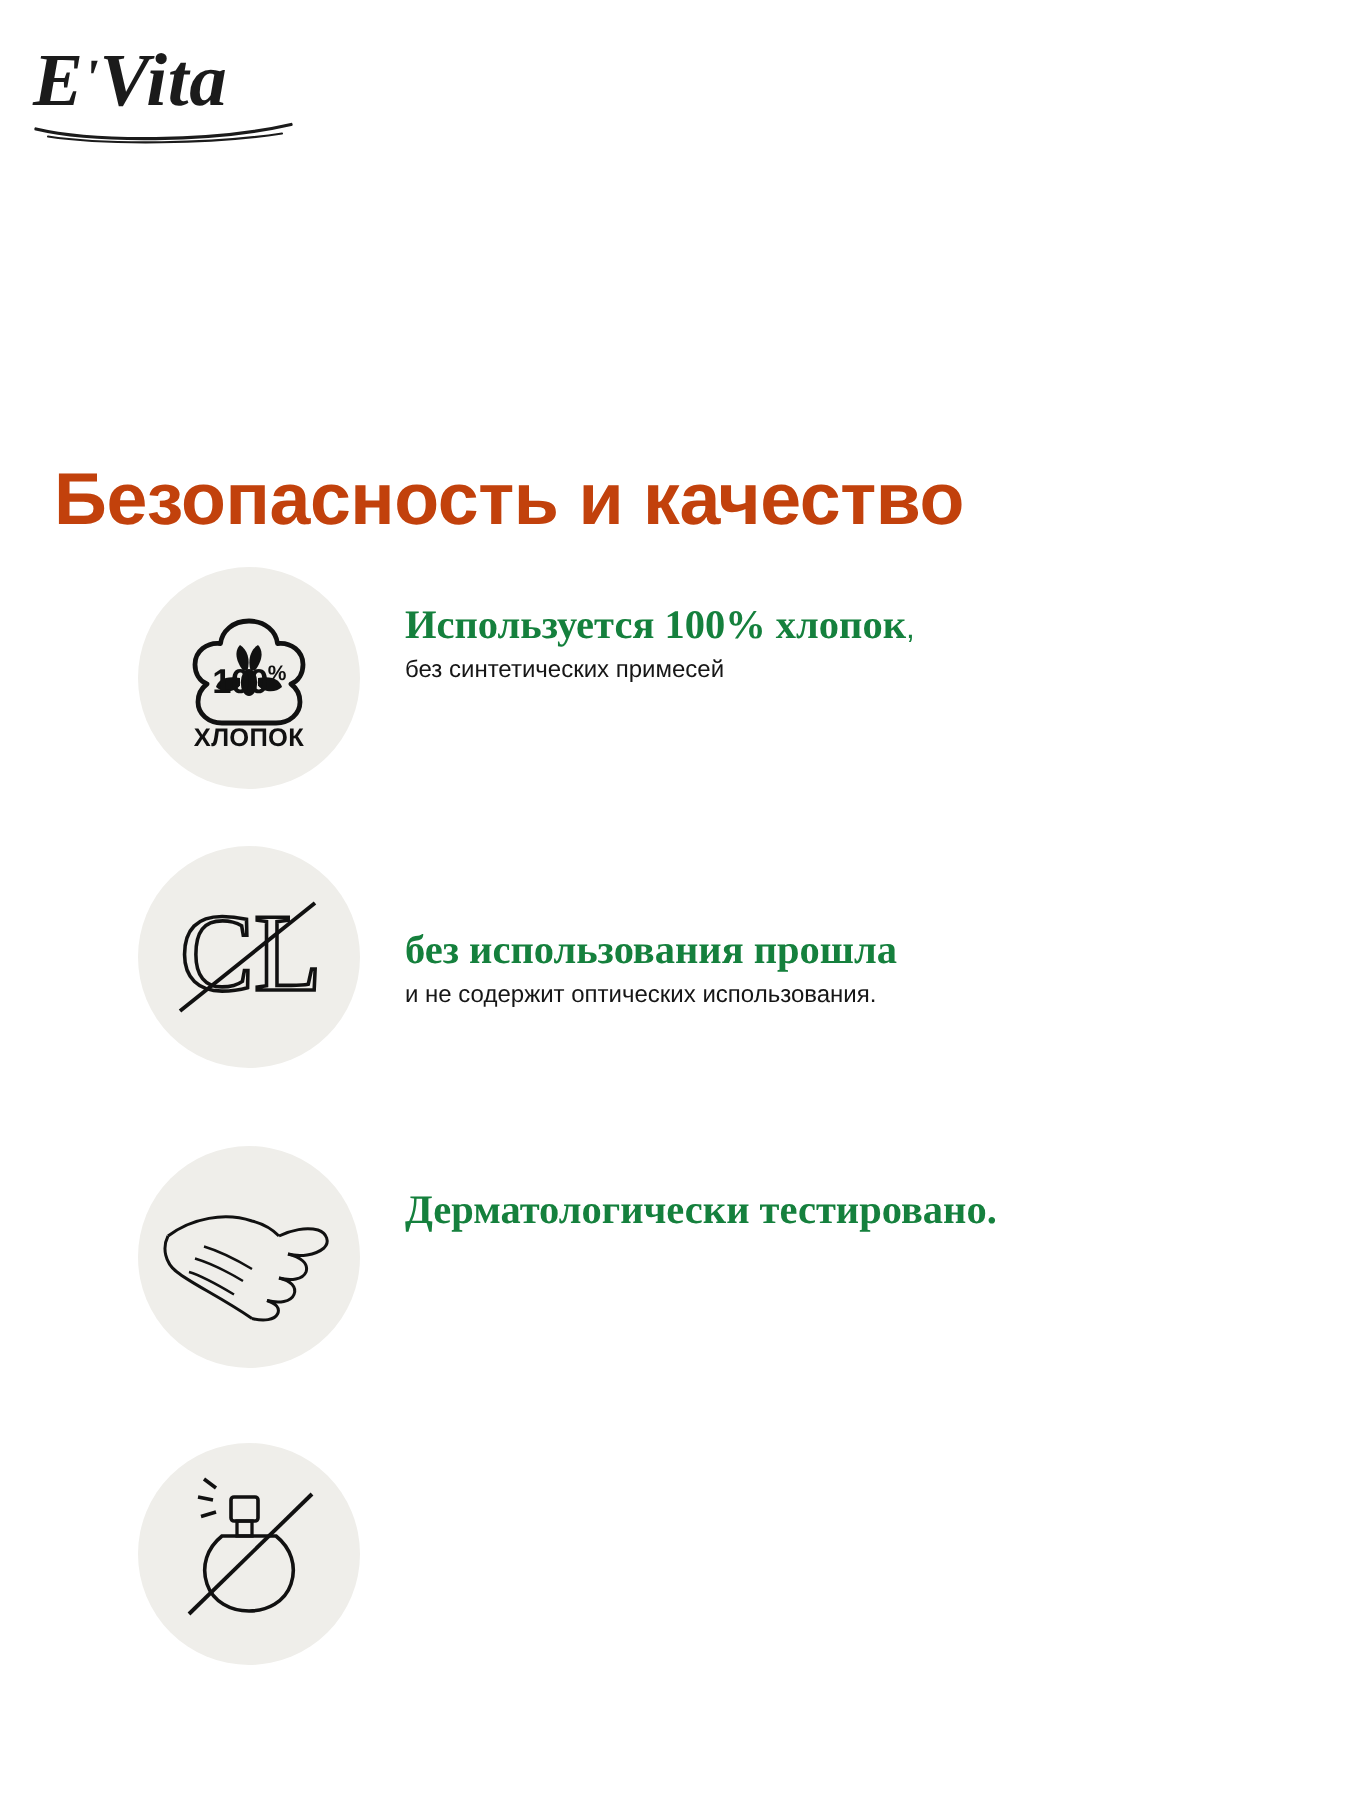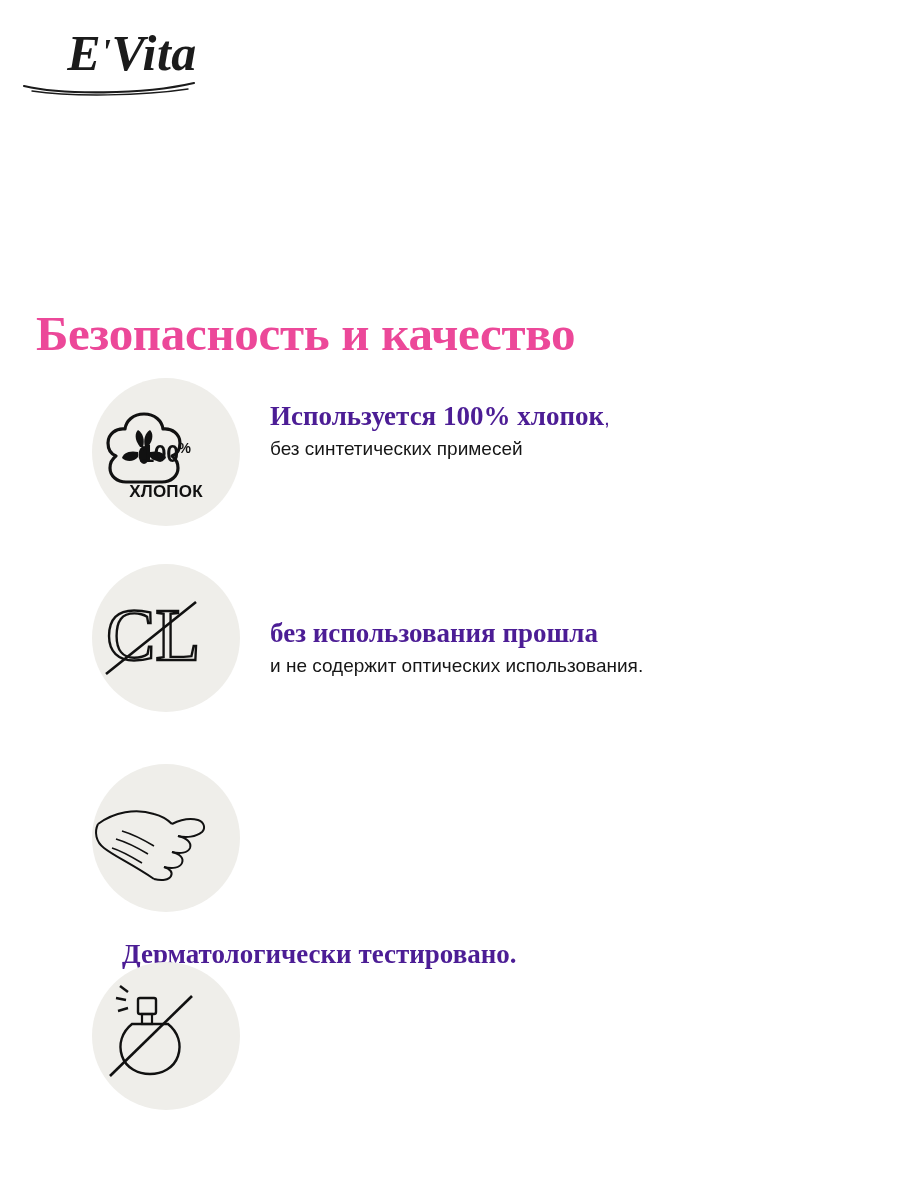--- a/index.html
+++ b/index.html
@@ -25,97 +25,96 @@
   }
   .logo-text {
     font-family: "Liberation Serif", serif;
     font-style: italic;
     font-weight: 700;
     font-size: 50px;
     letter-spacing: 0.5px;
     color: #1b1b1b;
     line-height: 1;
     white-space: nowrap;
-    text-align: center;
   }
   .logo-text .apos {
     font-size: 36px;
     vertical-align: 6px;
   }
   .logo-underline {
     margin-top: 2px;
     width: 176px;
     height: 16px;
   }
 
   
   .page-title {
     position: absolute;
     top: 272px;
     left: 36px;
     width: 840px;
-    font-family: Liberation Serif, serif;
+    font-family: Liberation Sans, sans-serif;
     font-weight: 700;
     font-size: 49px;
     letter-spacing: -0.3px;
-    color: #ec4899;
+    color: #c2410c;
     white-space: nowrap;
   }
 
   
   .features {
     position: absolute;
     top: 378px;
     left: 92px;
     width: 790px;
   }
   .feature-row {
     display: flex;
     align-items: flex-start;
     margin-bottom: 28px;
   }
   .feature-row.row-cotton   { height: 158px; }
   .feature-row.row-chlorine { height: 172px; }
-  .feature-row.row-derma    { height: 170px; flex-direction: column; }
+  .feature-row.row-derma    { height: 170px; }
   .feature-row.row-fragrance{ height: 150px; }
 
   .badge {
     flex: 0 0 auto;
     width: 148px;
     height: 148px;
     border-radius: 50%;
     background: #efeeea;
     display: flex;
     align-items: center;
-    justify-content: flex-start;
+    justify-content: center;
     position: relative;
   }
   .badge svg { display: block; }
 
   .feature-text {
     padding-left: 30px;
     padding-top: 8px;
   }
   .feature-title {
     font-family: "Liberation Serif", serif;
     font-weight: 700;
     font-size: 27px;
     line-height: 1.22;
-    color: #4c1d95;
+    color: #15803d;
     margin: 0;
   }
   .feature-title .light {
     font-family: "Liberation Sans", sans-serif;
     font-weight: 400;
     font-size: 21px;
   }
   .feature-sub {
     font-family: "Liberation Sans", sans-serif;
     font-weight: 400;
-    font-size: 19px;
+    font-size: 16px;
     line-height: 1.32;
     color: #161616;
     margin: 3px 0 0 0;
   }
 
   
   .row-cotton .feature-text     { padding-top: 22px; }
   .row-chlorine .feature-text   { padding-top: 20px; }
   .row-derma .feature-text      { padding-top: 26px; }
   .row-fragrance .feature-text  { padding-top: 48px; padding-left: 36px; }

